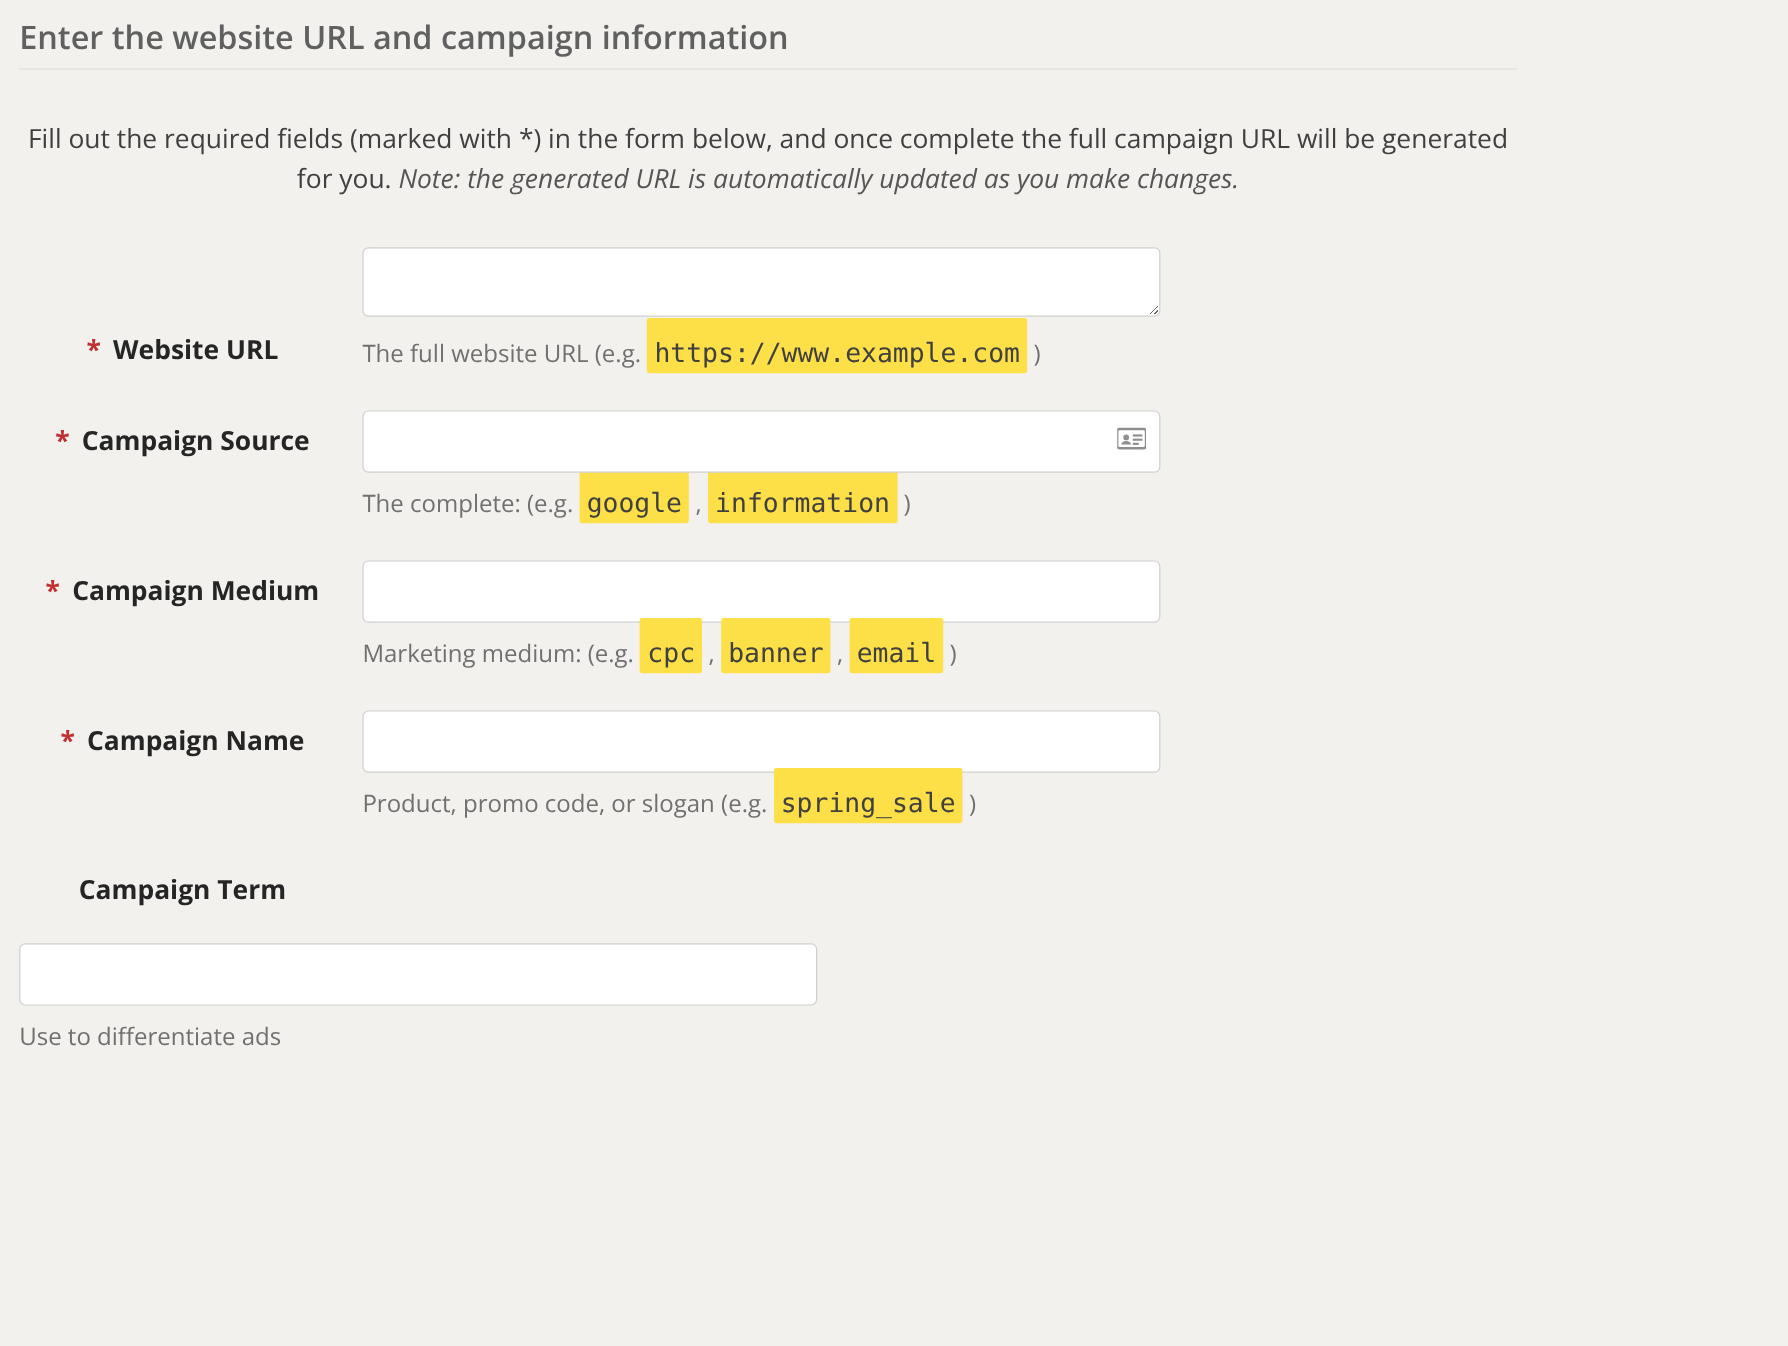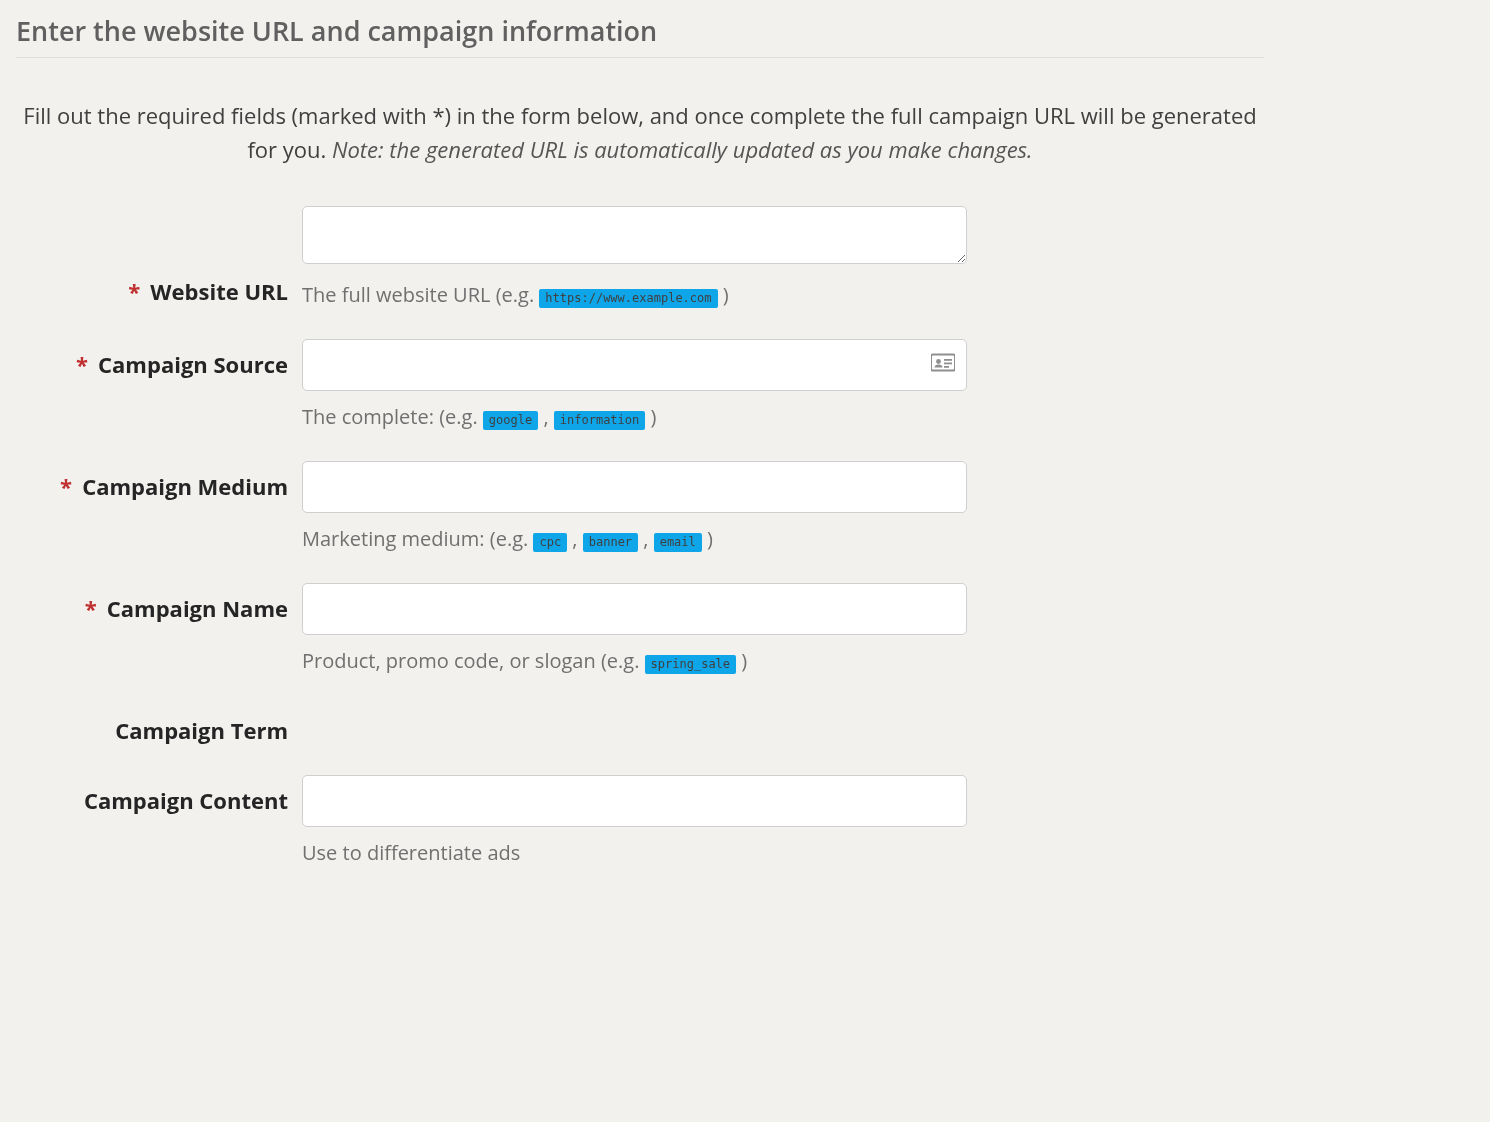--- a/index.html
+++ b/index.html
@@ -33,21 +33,21 @@
       color: #555;
     }
     form.campaign-form { display: block; }
     .form-row {
       display: flex;
       align-items: flex-start;
       margin-bottom: 30px;
     }
     .label-col {
       width: 286px;
-      text-align: right;
+      text-align: center;
       padding-right: 14px;
       padding-top: 10px;
       flex: 0 0 286px;
     }
     .label-col .req {
       color: #c03030;
       font-weight: 700;
       font-size: 22px;
       margin-right: 6px;
     }
@@ -79,24 +79,24 @@
       position: absolute; right: 12px; top: 50%; transform: translateY(-50%);
       color: #8f8f8f;
     }
     .help {
       margin-top: 12px;
       font-size: 20px;
       color: #707070;
       line-height: 1.4;
     }
     code.tag {
-      background: #0ea5e9;
-      padding: 2px 6px 3px 6px;
+      background: #fde047;
+      padding: 18px 6px 3px 6px;
       font-family: "Menlo", "Consolas", monospace;
-      font-size: 12px;
+      font-size: 22px;
       border-radius: 2px;
       color: #404040;
     }
     .row-url .label-col { padding-top: 70px; }
   </style>
 </head>
 <body>
 
 <h2 class="page-title">Enter the website URL and campaign information</h2>
 <hr class="divider">
@@ -186,23 +186,20 @@
     </div>
   </div>
 
   <div class="form-row">
     <div class="label-col">
       <span class="lbl">Campaign Term</span>
     </div>
   </div>
 
   <div class="form-row">
-    <div class="label-col">
-      <span class="lbl">Campaign Content</span>
-    </div>
     <div class="input-col">
       <input type="text" value="" style="">
       <div class="help">
         <span>Use to differentiate ads</span>
       </div>
     </div>
   </div>
 
 </form>
 

